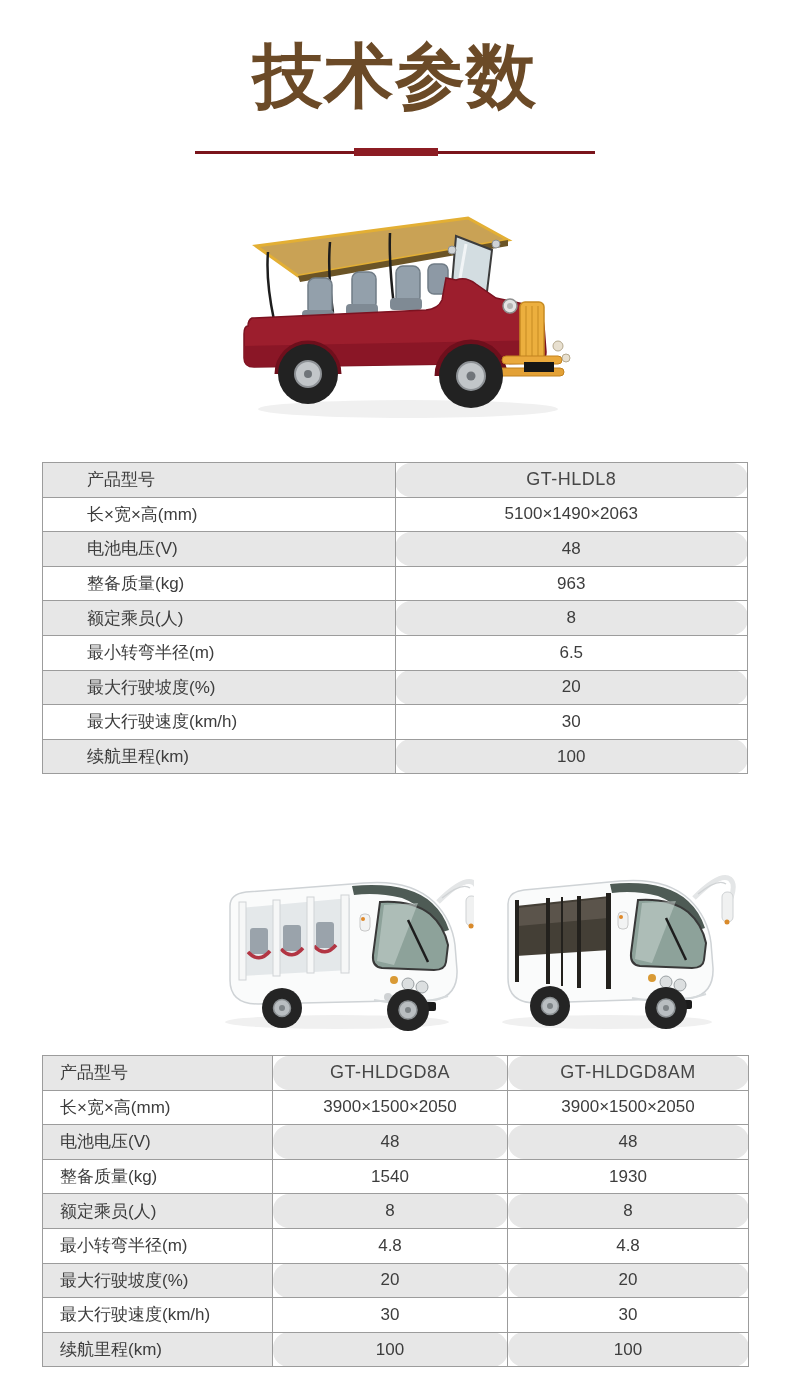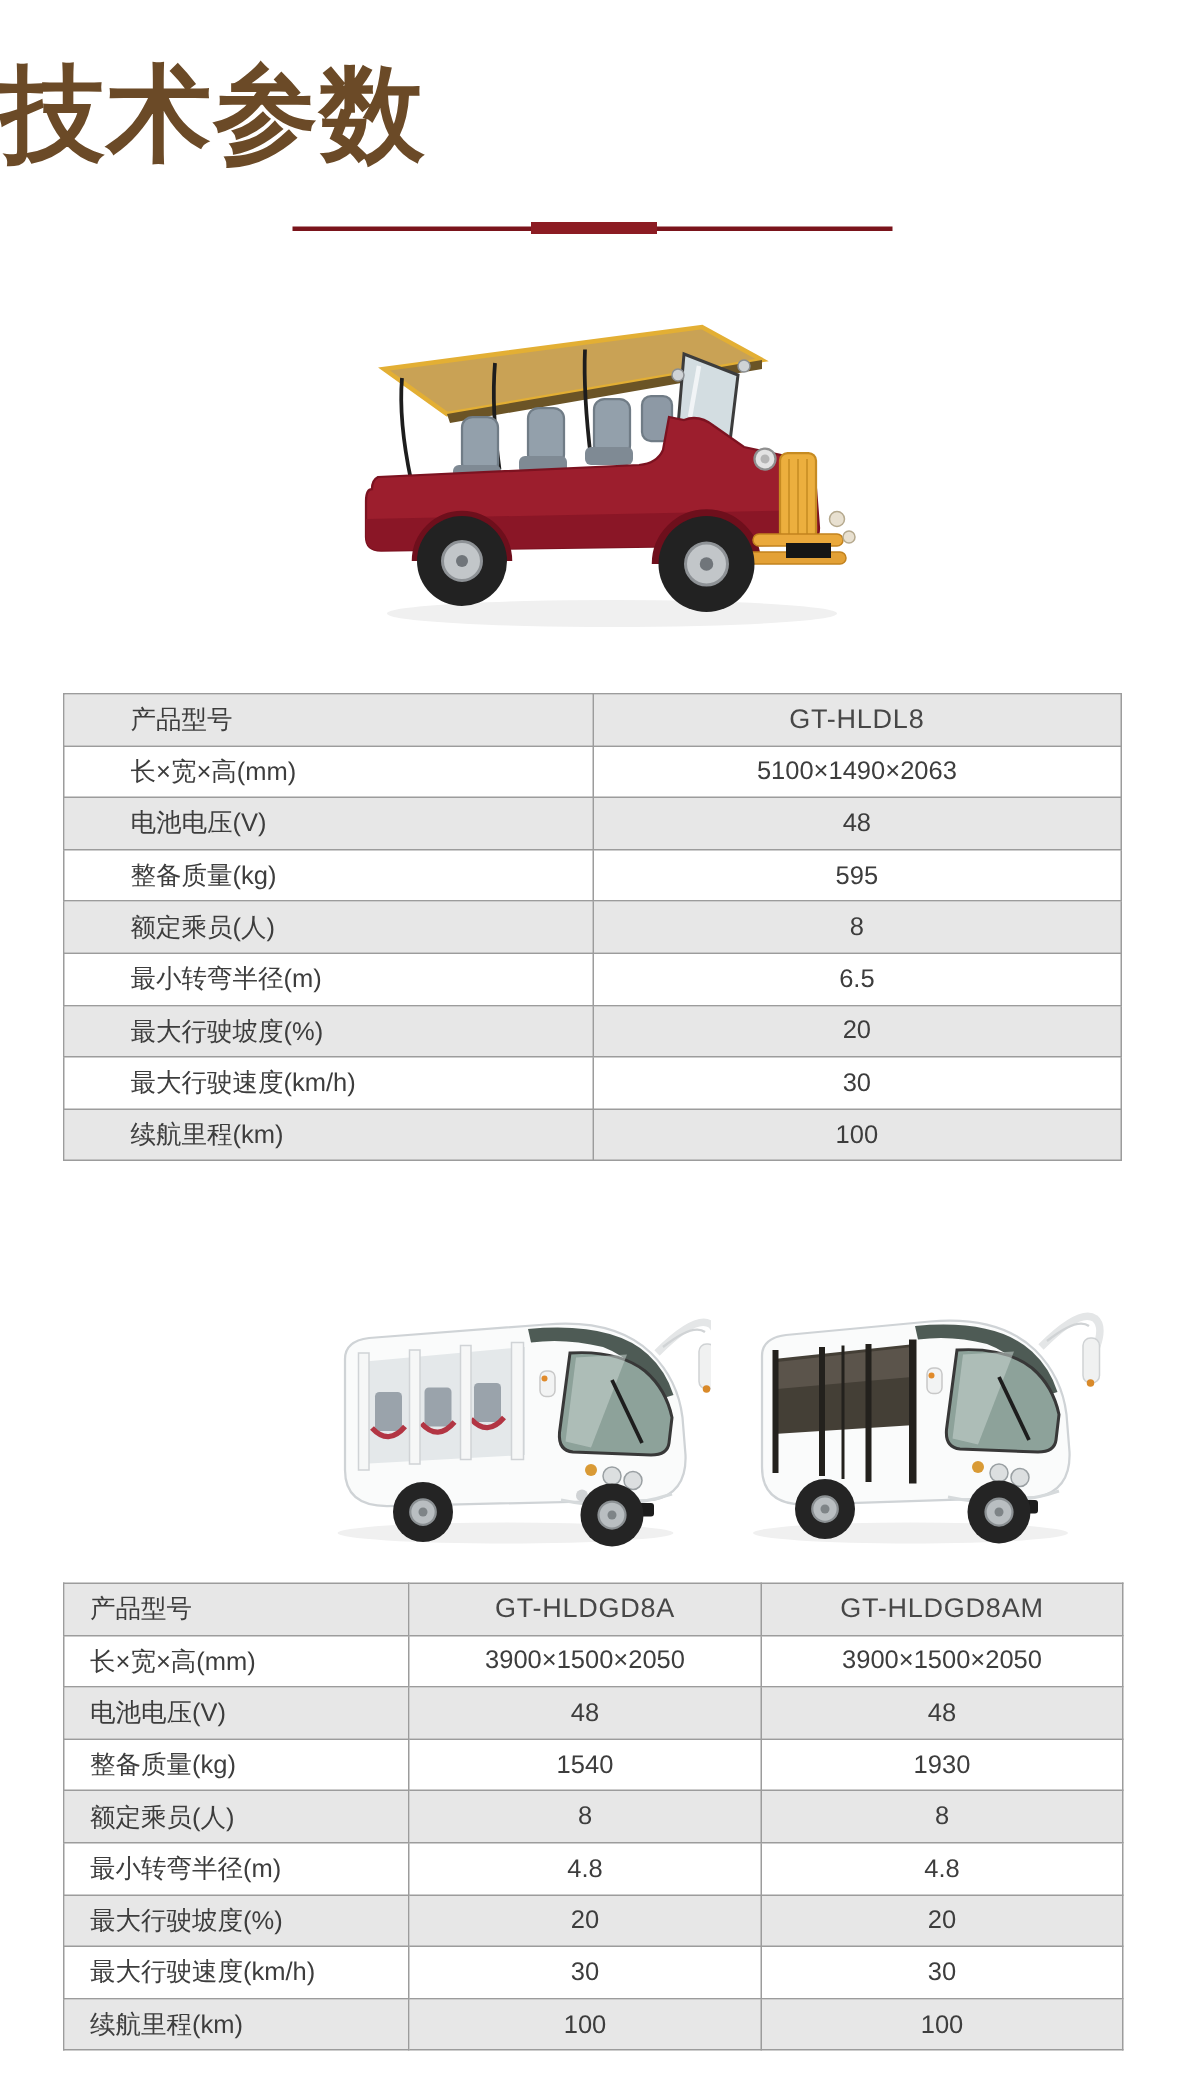--- a/index.html
+++ b/index.html
@@ -3,42 +3,42 @@
 <meta charset="utf-8">
 <style>
   html,body{margin:0;padding:0;background:#ffffff;}
   .page{
     position:relative;width:790px;height:1399px;margin:0 auto;
     background:#ffffff;overflow:hidden;
     font-family:"Liberation Sans","DejaVu Sans",sans-serif;
   }
   .page-title{
     position:absolute;top:34px;left:0;width:100%;
-    font-size:70px;font-weight:bold;
+    text-align:center;font-size:70px;font-weight:bold;
     color:#6b4a27;letter-spacing:1px;line-height:1.2;
   }
   .divider{position:absolute;top:148px;left:195px;width:400px;height:9px;}
   .divider .thin{position:absolute;top:3px;left:0;width:100%;height:3px;background:#7a141b;}
   .divider .thick{position:absolute;top:0;left:159px;width:84px;height:8px;background:#8c1c23;}
 
   .vehicle{position:absolute;}
   #classic-car{left:238px;top:206px;}
   #bus-open{left:212px;top:850px;}
   #bus-enclosed{left:492px;top:846px;}
 
   table.spec{
     position:absolute;left:42px;width:706px;
     border-collapse:collapse;table-layout:fixed;
     font-size:17px;color:#3d3d3d;
   }
   table.spec td{border:1px solid #9c9c9c;height:33.6px;padding:0;overflow:hidden;white-space:nowrap;}
   table.spec tr:nth-child(odd) td{background:#e7e7e7;}
   table.spec tr:nth-child(even) td{background:#ffffff;}
   table.spec .lab{text-align:left;}
-  table.spec .val{text-align:center;}
+  table.spec .val{text-align:center;border-radius:16px;}
   table.spec .model{font-size:18px;letter-spacing:.5px;color:#474747;}
   #table1{top:462px;}
   #table1 .lab{padding-left:44px;}
   #table2{top:1055px;}
   #table2 .lab{padding-left:17px;}
 </style>
 </head>
 <body>
 
 <div class="page">
@@ -121,21 +121,21 @@
       <tr>
         <td class="lab">长×宽×高(mm)</td>
         <td class="val">5100×1490×2063</td>
       </tr>
       <tr>
         <td class="lab">电池电压(V)</td>
         <td class="val">48</td>
       </tr>
       <tr>
         <td class="lab">整备质量(kg)</td>
-        <td class="val">595</td>
+        <td class="val">963</td>
       </tr>
       <tr>
         <td class="lab">额定乘员(人)</td>
         <td class="val">8</td>
       </tr>
       <tr>
         <td class="lab">最小转弯半径(m)</td>
         <td class="val">6.5</td>
       </tr>
       <tr>

